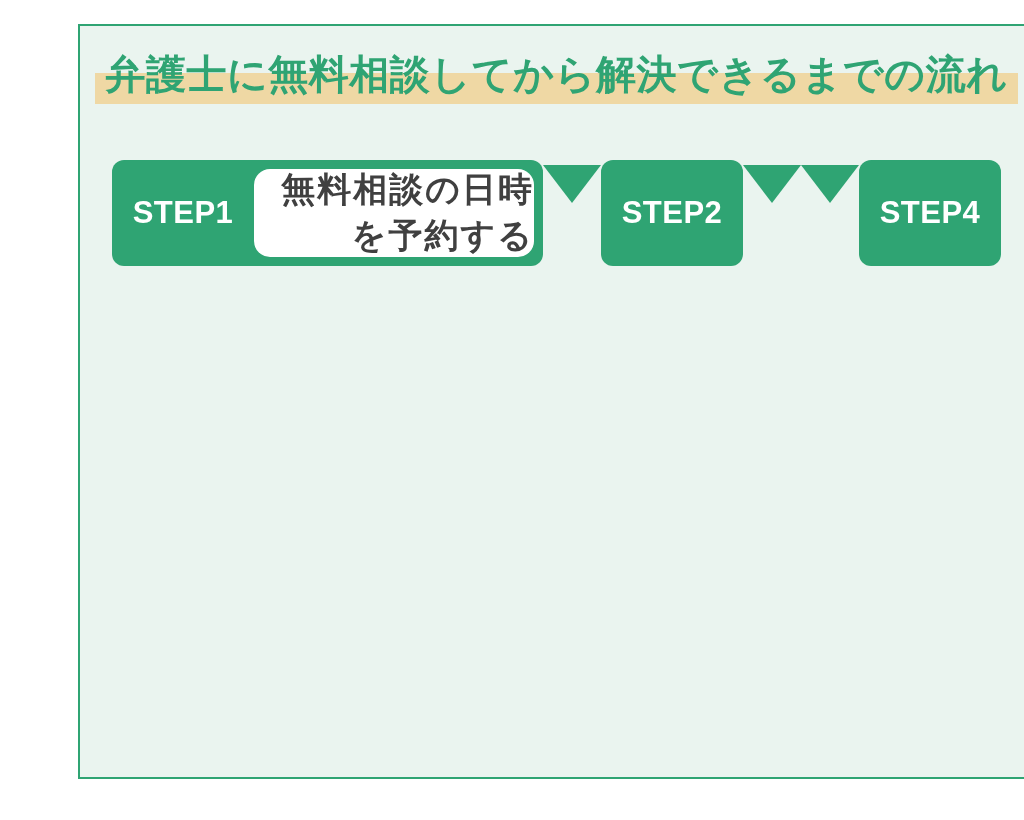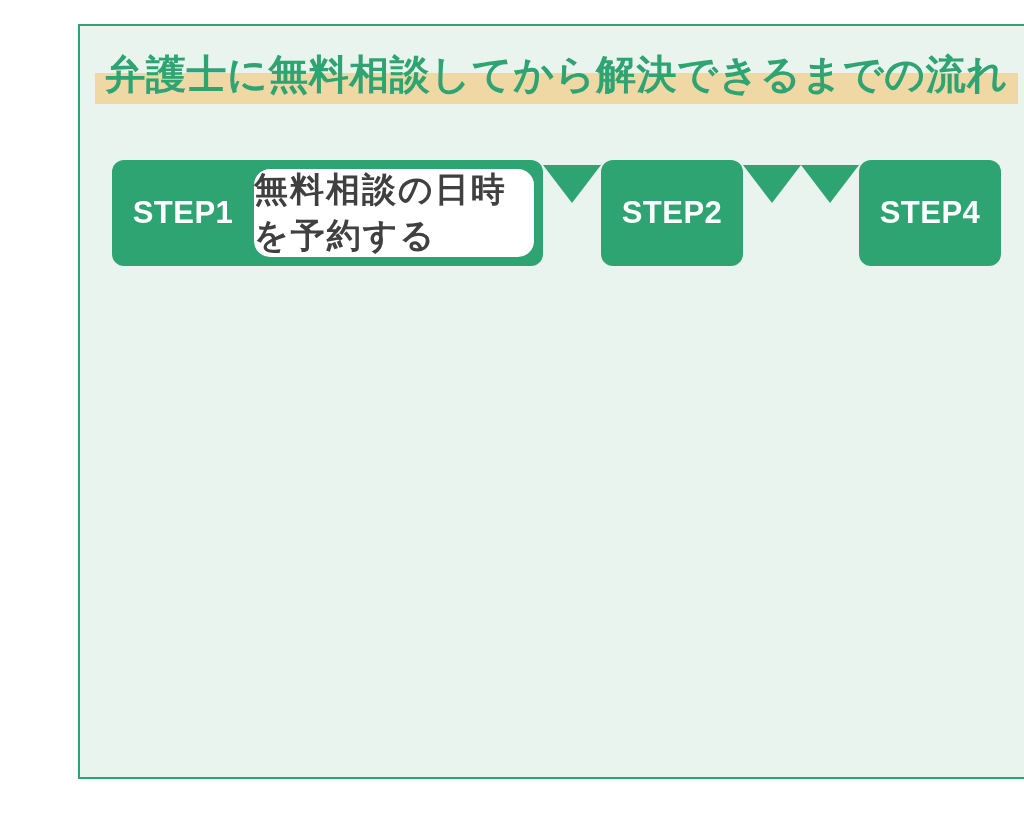--- a/index.html
+++ b/index.html
@@ -68,20 +68,21 @@
     background:#ffffff;
     margin:9px 9px 9px 0;
     border-radius:16px;
     display:flex;
     align-items:center;
     justify-content:center;
     font-size:34px;
     font-weight:bold;
     color:var(--step-text);
     letter-spacing:2px;
+    text-align:right;
   }
   .arrow-row{
     height:47px;
     display:flex;
     align-items:center;
     justify-content:center;
   }
   .arrow-down{
     width:0;height:0;
     border-left:29px solid transparent;

